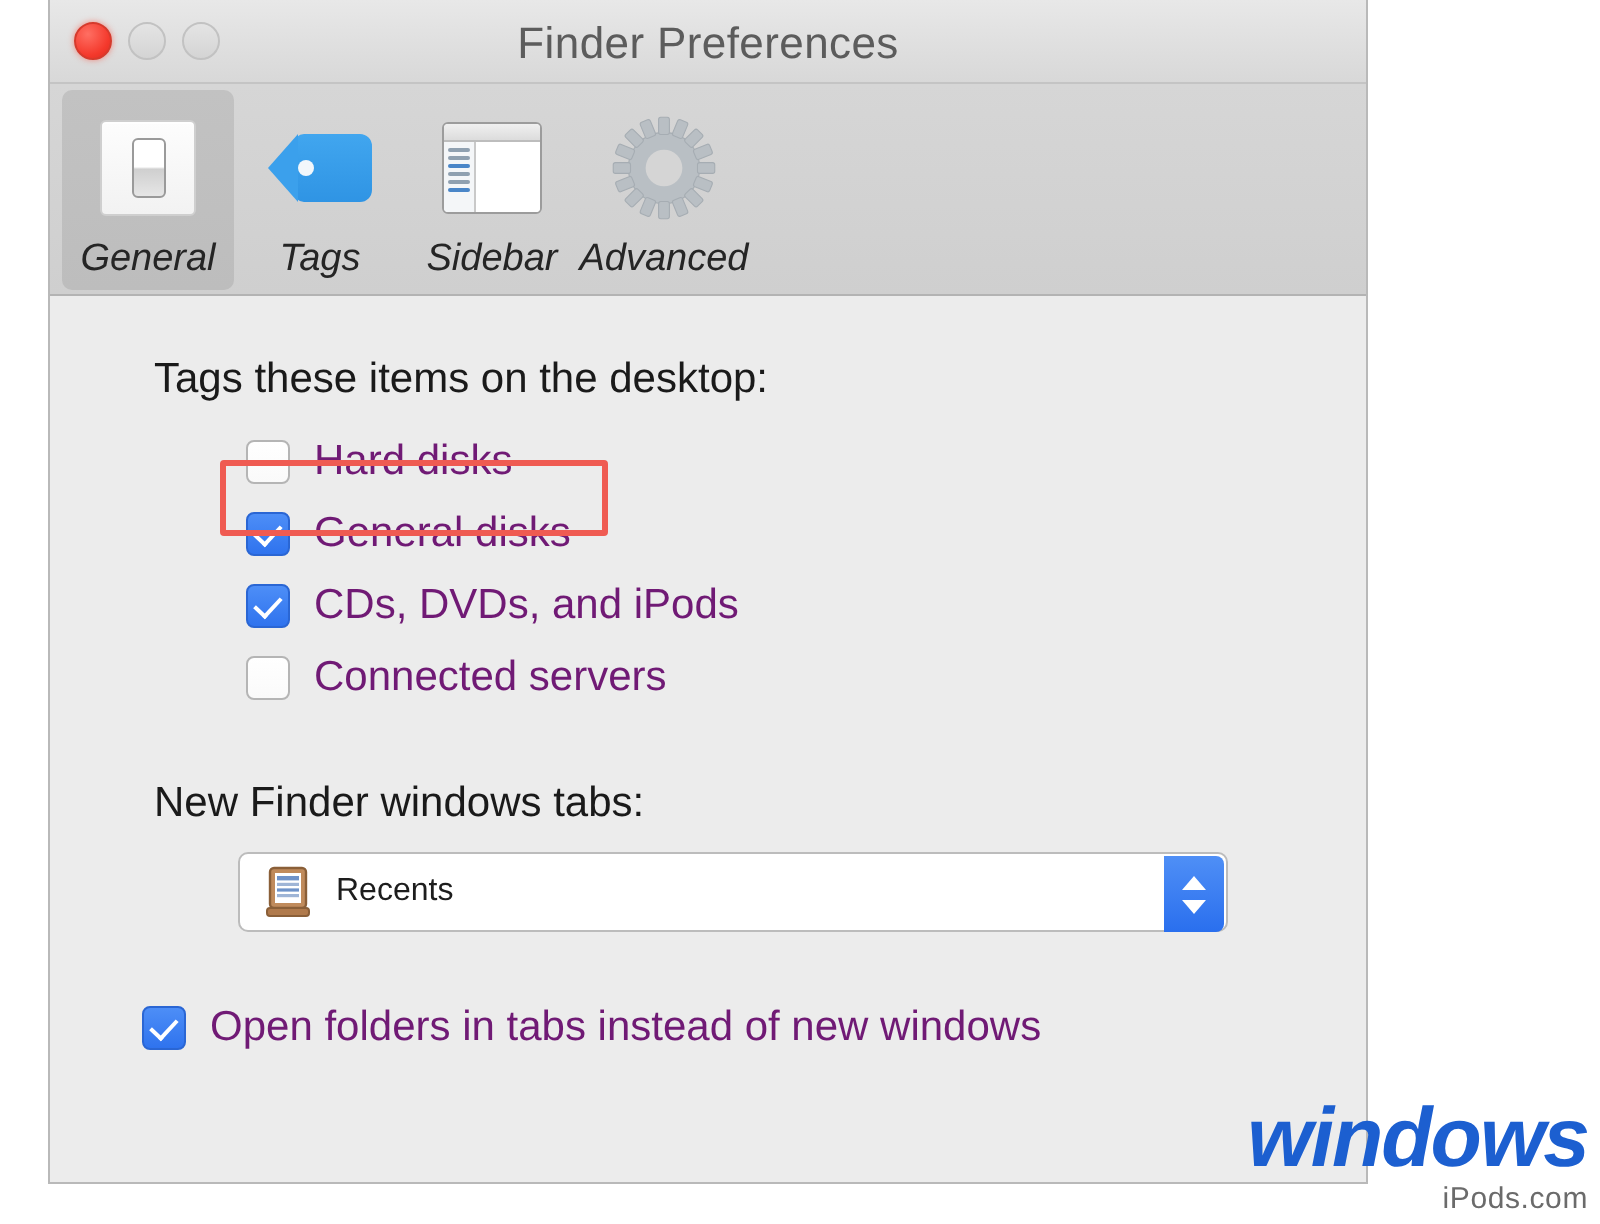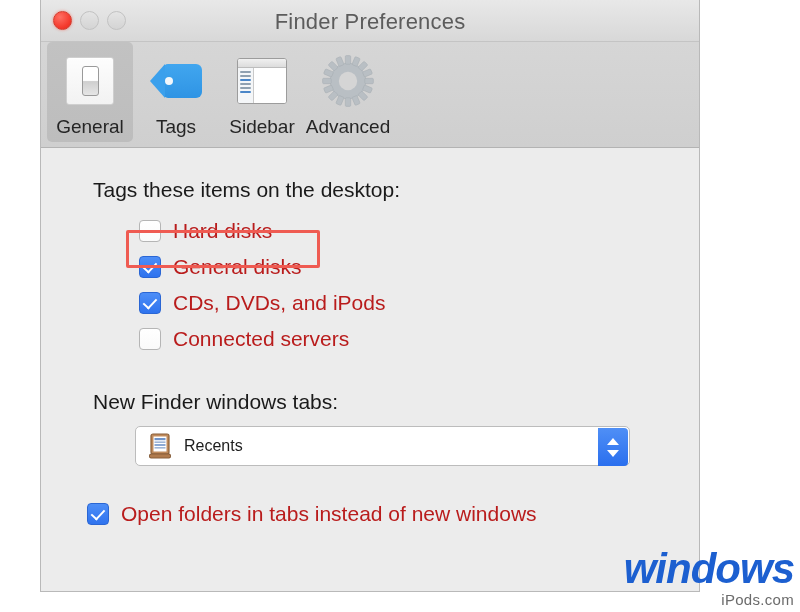--- a/index.html
+++ b/index.html
@@ -15,21 +15,21 @@
   #page {
     position: relative;
     width: 800px;
     height: 612px;
     background: #ffffff;
   }
 
   
   .window {
     position: absolute;
-    left: 40px;
+    left: 24px;
     top: 0px;
     width: 660px;
     height: 592px;
     background: #ececec;
     border: 1px solid #b9b9b9;
     border-top: none;
     overflow: hidden;
   }
 
   
@@ -74,22 +74,23 @@
     font-weight: 400;
   }
 
   
   .toolbar {
     position: relative;
     height: 106px;
     background: linear-gradient(to bottom, #d6d6d6 0%, #cfcfcf 100%);
     border-bottom: 1px solid #b3b3b3;
     display: flex;
-    align-items: flex-start;
+    align-items: center;
     padding-left: 6px;
+    font-style: italic;
   }
 
   .tab {
     width: 86px;
     height: 100px;
     padding-top: 8px;
     display: flex;
     flex-direction: column;
     align-items: center;
     gap: 4px;
@@ -225,21 +226,21 @@
   .cb.on::after {
     content: "";
     width: 6px; height: 11px;
     border: solid #ffffff;
     border-width: 0 2.6px 2.6px 0;
     transform: rotate(43deg) translate(-1px,-1px);
   }
 
   .check-label {
     font-size: 21px;
-    color: #b91c1c;
+    color: #701a75;
     white-space: nowrap;
   }
 
   
   .annotation-box {
     position: absolute;
     left: 85px;
     top: 82px;
     width: 194px;
     height: 38px;

